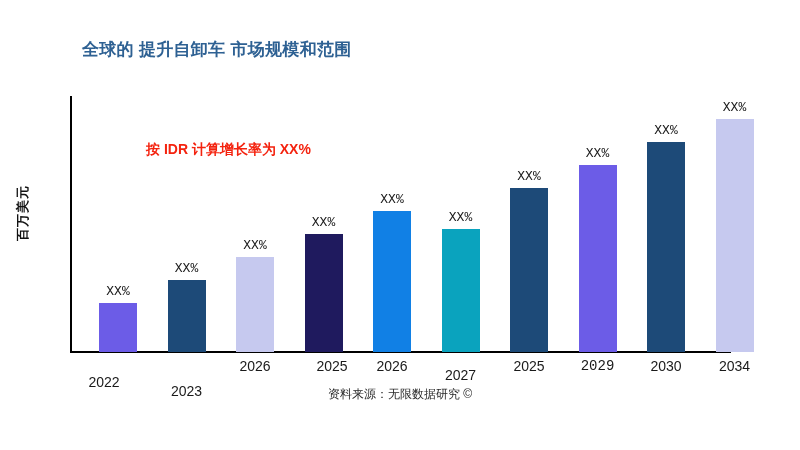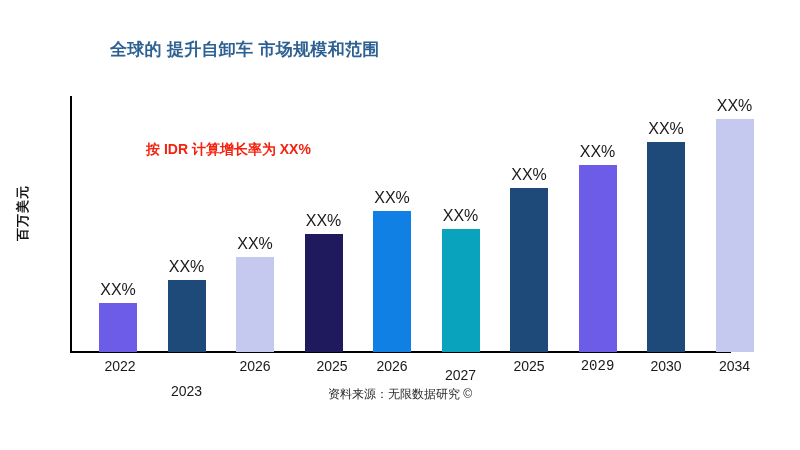--- a/index.html
+++ b/index.html
@@ -25,21 +25,20 @@
   
   #chart-title {
     position: absolute;
     left: 82px;
     top: 38px;
     font-size: 17px;
     font-weight: 600;
     color: #2e6193;
     letter-spacing: 0.3px;
     white-space: nowrap;
-    margin-left: 28px;
   }
 
   
   #y-axis-label {
     position: absolute;
     left: 14px;
     top: 158px;
     width: 110px;
     text-align: center;
     transform: rotate(-90deg);
@@ -99,23 +98,24 @@
     bottom: 2px;
     left: 50%;
     transform: translateX(-50%);
     width: 38px;
   }
 
   .bar-value {
     position: absolute;
     left: 50%;
     transform: translateX(-50%);
-    font-size: 16px;
+    font-size: 13px;
     color: #1a1a1a;
     white-space: nowrap;
+    font-family: Liberation Mono, monospace;
   }
 
   
   #x-tick-layer {
     position: absolute;
     left: 70px;
     top: 358px;
     width: 730px;
     height: 22px;
   }
@@ -203,21 +203,21 @@
         <div class="bar" title="2030" style="height: 209.92px; background: rgb(29, 74, 120);"></div>
         <div class="bar-value" style="bottom: 215.92px;">XX%</div>
       </div>
       <div class="bar-group" style="left: 630.5px; width: 68px;">
         <div class="bar" title="2031" style="height: 232.96px; background: rgb(198, 201, 239);"></div>
         <div class="bar-value" style="bottom: 238.96px;">XX%</div>
       </div>
     </div>
 
   <div id="x-tick-layer">
-      <div class="x-tick" style="left: 16px; width: 68px;">2022</div>
+      <div class="x-tick" style="left: 0; width: 68px; margin-top: 16px;">2022</div>
       <div class="x-tick" style="left: 82.5px; width: 68px; margin-top: 25px;">2023</div>
       <div class="x-tick" style="left: 151px; width: 68px;">2026</div>
       <div class="x-tick" style="left: 228px; width: 68px;">2025</div>
       <div class="x-tick" style="left: 288px; width: 68px;">2026</div>
       <div class="x-tick" style="left: 356.5px; width: 68px; margin-top: 9px;">2027</div>
       <div class="x-tick" style="left: 425px; width: 68px;">2025</div>
       <div class="x-tick" style="left: 493.5px; width: 68px; font-family: Liberation Mono, monospace;">2029</div>
       <div class="x-tick" style="left: 562px; width: 68px; text-align: center;">2030</div>
       <div class="x-tick" style="left: 630.5px; width: 68px;">2034</div>
     </div>

